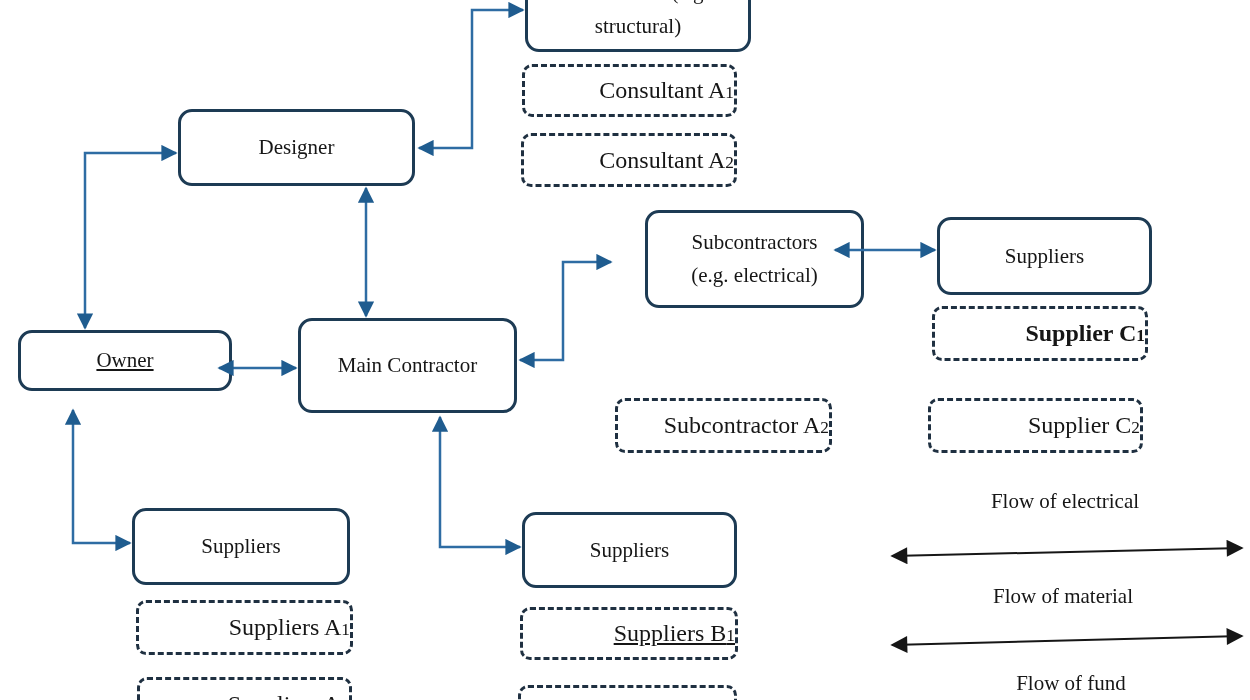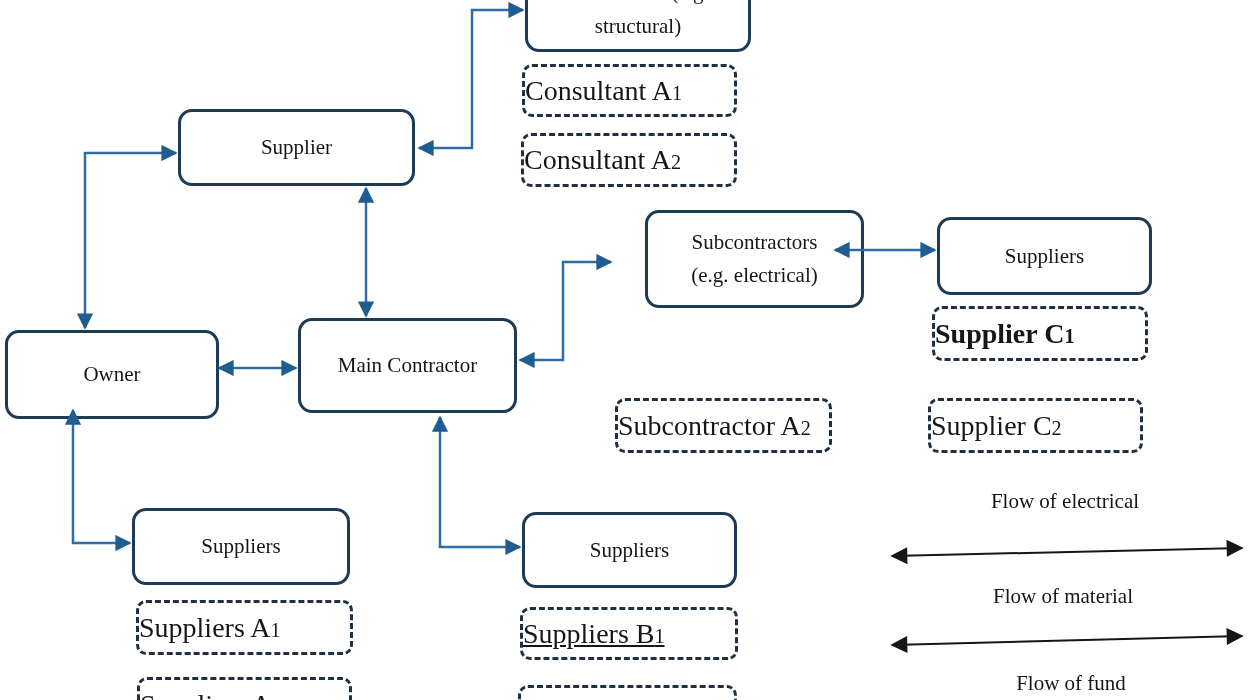--- a/index.html
+++ b/index.html
@@ -43,23 +43,23 @@
     line-height: 33px;
     z-index: 2;
   }
   .dashed {
     position: absolute;
     border: 3px dashed var(--dashed-border);
     border-radius: 10px;
     background: var(--bg);
     display: flex;
     align-items: center;
-    justify-content: flex-start;
+    justify-content: flex-end;
     text-align: center;
-    font-size: 28px;
+    font-size: 24px;
     color: var(--text);
     z-index: 2;
   }
   .sub { font-size: 0.72em; }
   .consultants-inner {
     position: absolute;
     top: 24px; left: 0; right: 0;
     line-height: 34px;
     text-align: center;
   }
@@ -105,24 +105,24 @@
   </svg>
 
   <div class="node" style="left:525px; top:-52px; width:226px; height:104px;">
     <div class="consultants-inner">
       <div>Consultants (e.g.</div>
       <div>structural)</div>
     </div>
   </div>
 
   <div class="node" style="left:178px; top:109px; width:237px; height:77px;">
-    <span>Supplier</span>
+    <span>Designer</span>
   </div>
 
-  <div class="node" style="left:5px; top:330px; width:214px; height:89px;">
+  <div class="node" style="left:18px; top:330px; width:214px; height:61px;text-decoration:underline;">
     <span>Owner</span>
   </div>
 
   <div class="node" style="left:298px; top:318px; width:219px; height:95px;">
     <span>Main Contractor</span>
   </div>
 
   <div class="node" style="left:613px; top:210px; width:219px; height:98px;margin-left:32px;">
     <div>Subcontractors</div>
     <div>(e.g. electrical)</div>

